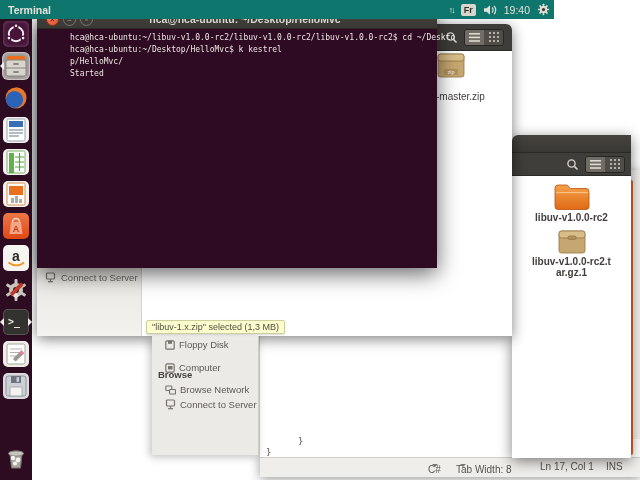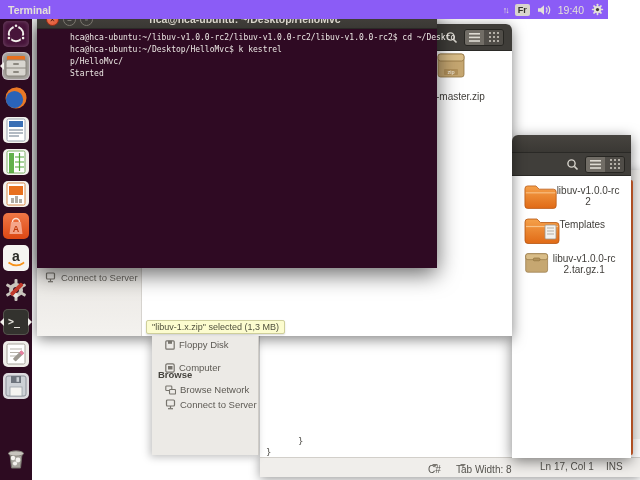--- a/index.html
+++ b/index.html
@@ -3,21 +3,21 @@
 <meta charset="utf-8">
 <style>
   html,body{margin:0;padding:0;}
   body{font-family:"Liberation Sans",sans-serif;}
   #screen{position:relative;width:640px;height:480px;overflow:hidden;
     background:linear-gradient(225deg,#451331 0%,#471434 38%,#5c1b34 58%,#8d342a9 76%,#b54f24 90%,#c75f24 100%),#451331;}
   .win{position:absolute;box-shadow:0 3px 14px rgba(0,0,0,.5);}
   .titlebar{background:linear-gradient(#47443f,#3a3834);border-bottom:1px solid #2a2926;}
 
   
-  #panel{position:absolute;left:0;top:0;width:608px;height:19px;background:#8b5cf6;z-index:60;
+  #panel{position:absolute;left:0;top:0;width:554px;height:19px;background:#0f766e;z-index:60;
     display:flex;align-items:center;color:#e4e0d8;font-size:10.5px;justify-content:flex-end;}
   #panel .app{font-weight:bold;margin-left:8px;}
   #panel .right{margin-left:auto;display:flex;align-items:center;gap:7px;padding-right:4px;}
   .kbd-badge{background:#d9d5cd;color:#33312d;font-weight:bold;font-size:9px;border-radius:2px;padding:0 3px;line-height:12px;}
   .net-arrows{font-size:9px;letter-spacing:-2px;color:#e4e0d8;}
   .clock{font-size:10.5px;}
 
   
   #launcher{position:absolute;left:0;top:19px;width:32px;height:461px;background:#2d0b21;z-index:55;}
   .tile{position:absolute;left:3px;width:26px;height:26px;border-radius:5px;overflow:hidden;}
@@ -40,21 +40,21 @@
   #gedit .scroll{position:absolute;right:7px;top:10px;width:4px;height:275px;background:#e0662e;border-radius:2px;}
   #gedit .statusbar{position:absolute;left:0;right:0;bottom:0;height:19px;background:#f0eeeb;border-top:1px solid #d2cfca;
     font-size:10px;color:#55534e;}
   #gedit .statusbar span{position:absolute;top:3px;white-space:nowrap;}
   .drop-arrow{display:inline-block;width:0;height:0;border:3px solid transparent;border-top-color:#7a7771;margin-left:4px;vertical-align:1px;}
 
   
   #rightwin{left:512px;top:135px;width:119px;height:323px;background:#ffffff;border-radius:6px 0 0 0;}
   #rightwin .titlebar{height:17px;border-radius:6px 0 0 0;}
   #rightwin .toolbar{height:22px;background:#403e3a;border-bottom:1px solid #2b2a27;}
-  .file-item{width:96px;margin:0 auto;display:flex;align-items:flex-start;}
+  .file-item{width:96px;margin:0 auto;display:flex;flex-direction:column;align-items:center;font-weight:bold;}
   .file-label{font-size:10px;color:#403e3a;text-align:center;line-height:11px;margin-top:2px;word-break:break-all;}
 
   
   #backwin{left:37px;top:24px;width:475px;height:312px;background:#ffffff;border-radius:6px 6px 0 0;}
   #backwin .header{height:26px;background:#3f3d39;border-radius:6px 6px 0 0;border-bottom:1px solid #2b2a27;}
   #backwin .sidebar{position:absolute;left:0;top:244px;width:104px;bottom:0;background:linear-gradient(#e9e7e3,#f4f2ef);border-right:1px solid #d6d3ce;}
   .side-row{display:flex;align-items:center;gap:5px;font-size:9.5px;color:#68655f;padding:4px 0 0 8px;}
   #backwin .zipfile{position:absolute;left:399px;top:29px;width:72px;}
   #backwin .zipfile .file-label{font-size:10px;text-align:left;margin-top:9px;}
 
@@ -147,33 +147,20 @@
               <linearGradient id="fg1" x1="0" y1="0" x2="0" y2="1">
                 <stop offset="0" stop-color="#f5a14a"></stop>
                 <stop offset="1" stop-color="#e06a16"></stop>
               </linearGradient>
             </defs>
           <path d="M1 5 q0-3 3-3 h9 l3.5 3.5 h15.5 q3 0 3 3 v15 q0 3-3 3 H4 q-3 0-3-3 z" fill="url(#fg1)" stroke="#b55410" stroke-width="0.8"></path>
           <path d="M2 9.5 h32" stroke="#f8c286" stroke-width="1.2"></path>
         </svg>
         <div class="file-label">libuv-v1.0.0-rc2</div>
       </div>
-      <div class="file-item" style="margin-bottom:7px;">
-        <svg width="36" height="27" viewBox="0 0 36 27">
-          <path d="M1 5 q0-3 3-3 h9 l3.5 3.5 h15.5 q3 0 3 3 v15 q0 3-3 3 H4 q-3 0-3-3 z" fill="url(#fg1)" stroke="#b55410" stroke-width="0.8"></path>
-          <path d="M2 9.5 h32" stroke="#f8c286" stroke-width="1.2"></path>
-          <g>
-              <rect x="21" y="8" width="11" height="14" rx="1" fill="#f4f2ee" stroke="#9a968e" stroke-width="0.8"></rect>
-          <line x1="23" y1="11" x2="30" y2="11" stroke="#b1ada5" stroke-width="1"></line>
-              <line x1="23" y1="14" x2="30" y2="14" stroke="#b1ada5" stroke-width="1"></line>
-              <line x1="23" y1="17" x2="30" y2="17" stroke="#b1ada5" stroke-width="1"></line>
-            </g>
-        </svg>
-        <div class="file-label">Templates</div>
-      </div>
       <div class="file-item">
         <svg width="30" height="24" viewBox="0 0 30 24">
           <rect x="2" y="1" width="26" height="22" rx="2.5" fill="#c6a771" stroke="#937542" stroke-width="0.8"></rect>
           <rect x="2" y="1" width="26" height="7" rx="2.5" fill="#d9bd88" stroke="#937542" stroke-width="0.8"></rect>
           <rect x="11" y="6" width="8" height="3.4" rx="1.4" fill="#b2915a" stroke="#8a6d3c" stroke-width="0.7"></rect>
         </svg>
         <div class="file-label" style="width:84px;">libuv-v1.0.0-rc2.tar.gz.1</div>
       </div>
     </div>
   </div>

